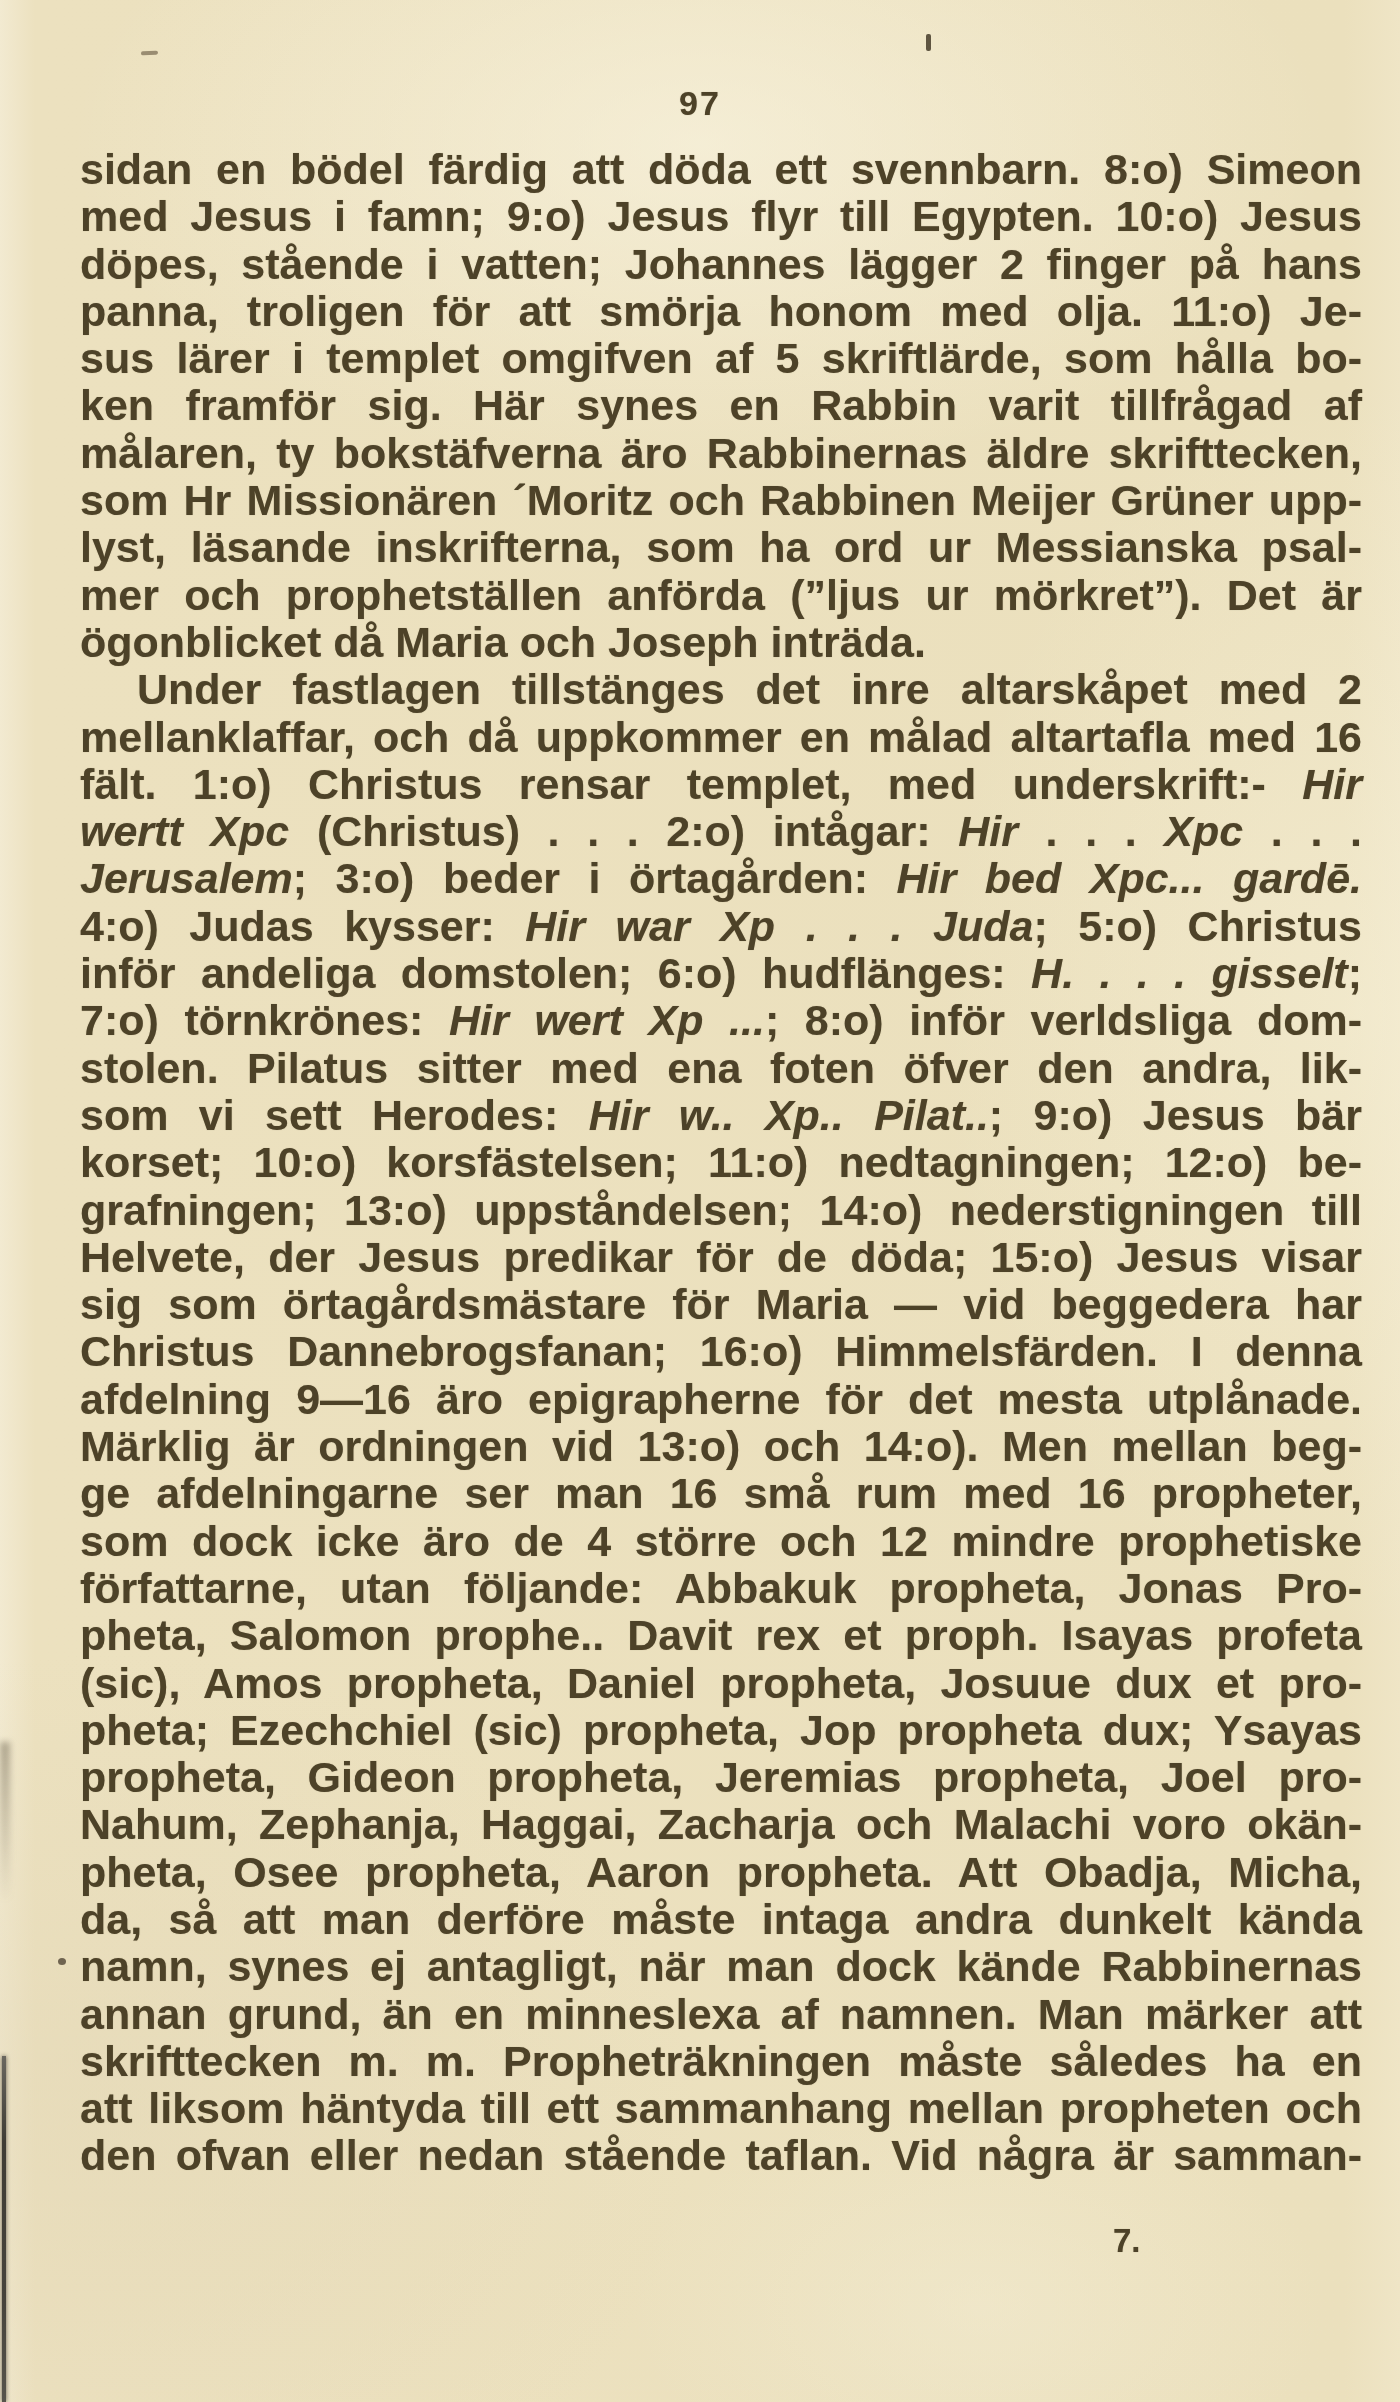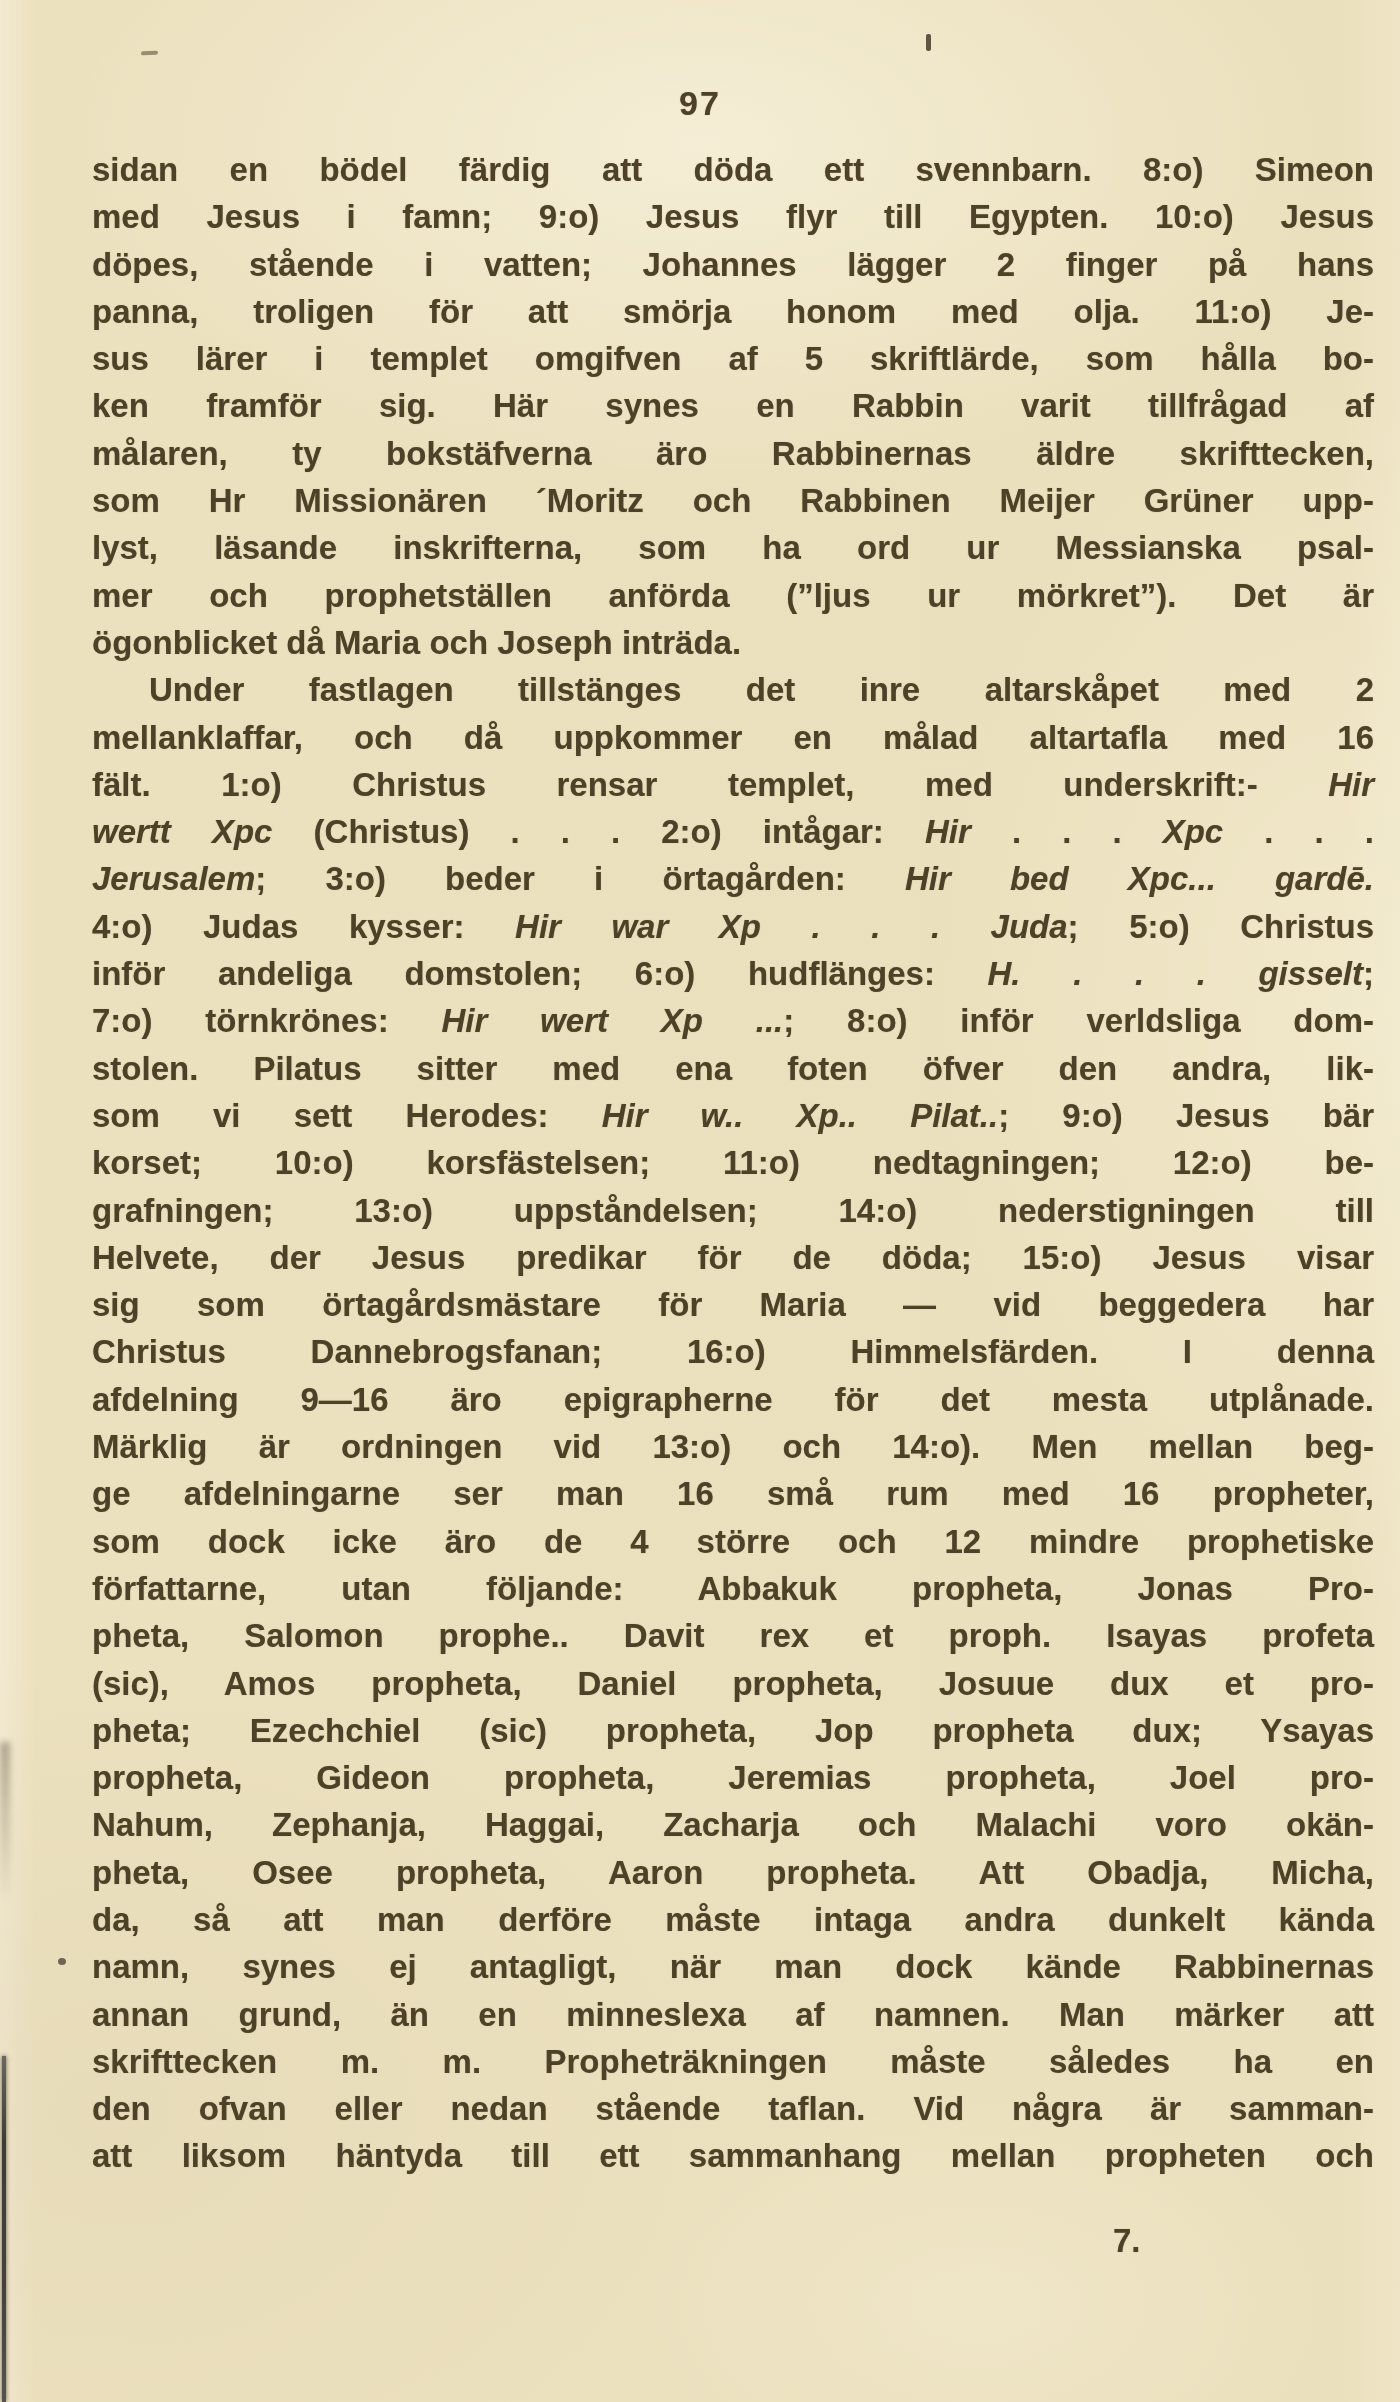--- a/index.html
+++ b/index.html
@@ -18,23 +18,22 @@
     color:#4d4228;
   }
   .page-number{
     position:absolute;left:80px;top:84px;width:1240px;
     text-align:center;font-size:34px;font-weight:700;
     letter-spacing:2px;
     text-shadow:0 0 1px rgba(77,66,40,.4);
   }
   .body-text{
     position:absolute;left:80px;top:146px;width:1282px;
-    font-size:33px;font-weight:600;
+    font-size:43px;font-weight:600;
     text-shadow:0 0 1px rgba(77,66,40,.35);
-    margin-left:12px;
   }
   .line{
     height:47.3px;line-height:47.3px;
     text-align:justify;text-align-last:justify;
     white-space:nowrap;
   }
   .line.nj{text-align-last:left;}
   .line.ind{padding-left:57px;}
   .it{font-style:italic;}
   .footer-title{
@@ -112,22 +111,22 @@
       <div class="line"><span class="rm">pheta, Salomon prophe.. Davit rex et proph. Isayas profeta</span></div>
       <div class="line"><span class="rm">(sic), Amos propheta, Daniel propheta, Josuue dux et pro-</span></div>
       <div class="line"><span class="rm">pheta; Ezechchiel (sic) propheta, Jop propheta dux; Ysayas</span></div>
       <div class="line"><span class="rm">propheta, Gideon propheta, Jeremias propheta, Joel pro-</span></div>
       <div class="line"><span class="rm">Nahum, Zephanja, Haggai, Zacharja och Malachi voro okän-</span></div>
       <div class="line"><span class="rm">pheta, Osee propheta, Aaron propheta. Att Obadja, Micha,</span></div>
       <div class="line"><span class="rm">da, så att man derföre måste intaga andra dunkelt kända</span></div>
       <div class="line"><span class="rm">namn, synes ej antagligt, när man dock kände Rabbinernas</span></div>
       <div class="line"><span class="rm">annan grund, än en minneslexa af namnen. Man märker att</span></div>
       <div class="line"><span class="rm">skrifttecken m. m. Propheträkningen måste således ha en</span></div>
+      <div class="line"><span class="rm">att liksom häntyda till ett sammanhang mellan propheten och</span></div>
       <div class="line"><span class="rm">den ofvan eller nedan stående taflan. Vid några är samman-</span></div>
-      <div class="line"><span class="rm">att liksom häntyda till ett sammanhang mellan propheten och</span></div>
     </div>
 
   <span class="footer-sig">7.</span>
 
   <div class="mark-dash"></div>
   <div class="mark-tick"></div>
   <div class="mark-dot"></div>
   <div class="edge-smudge"></div>
   <div class="spine-line"></div>
 </div>

